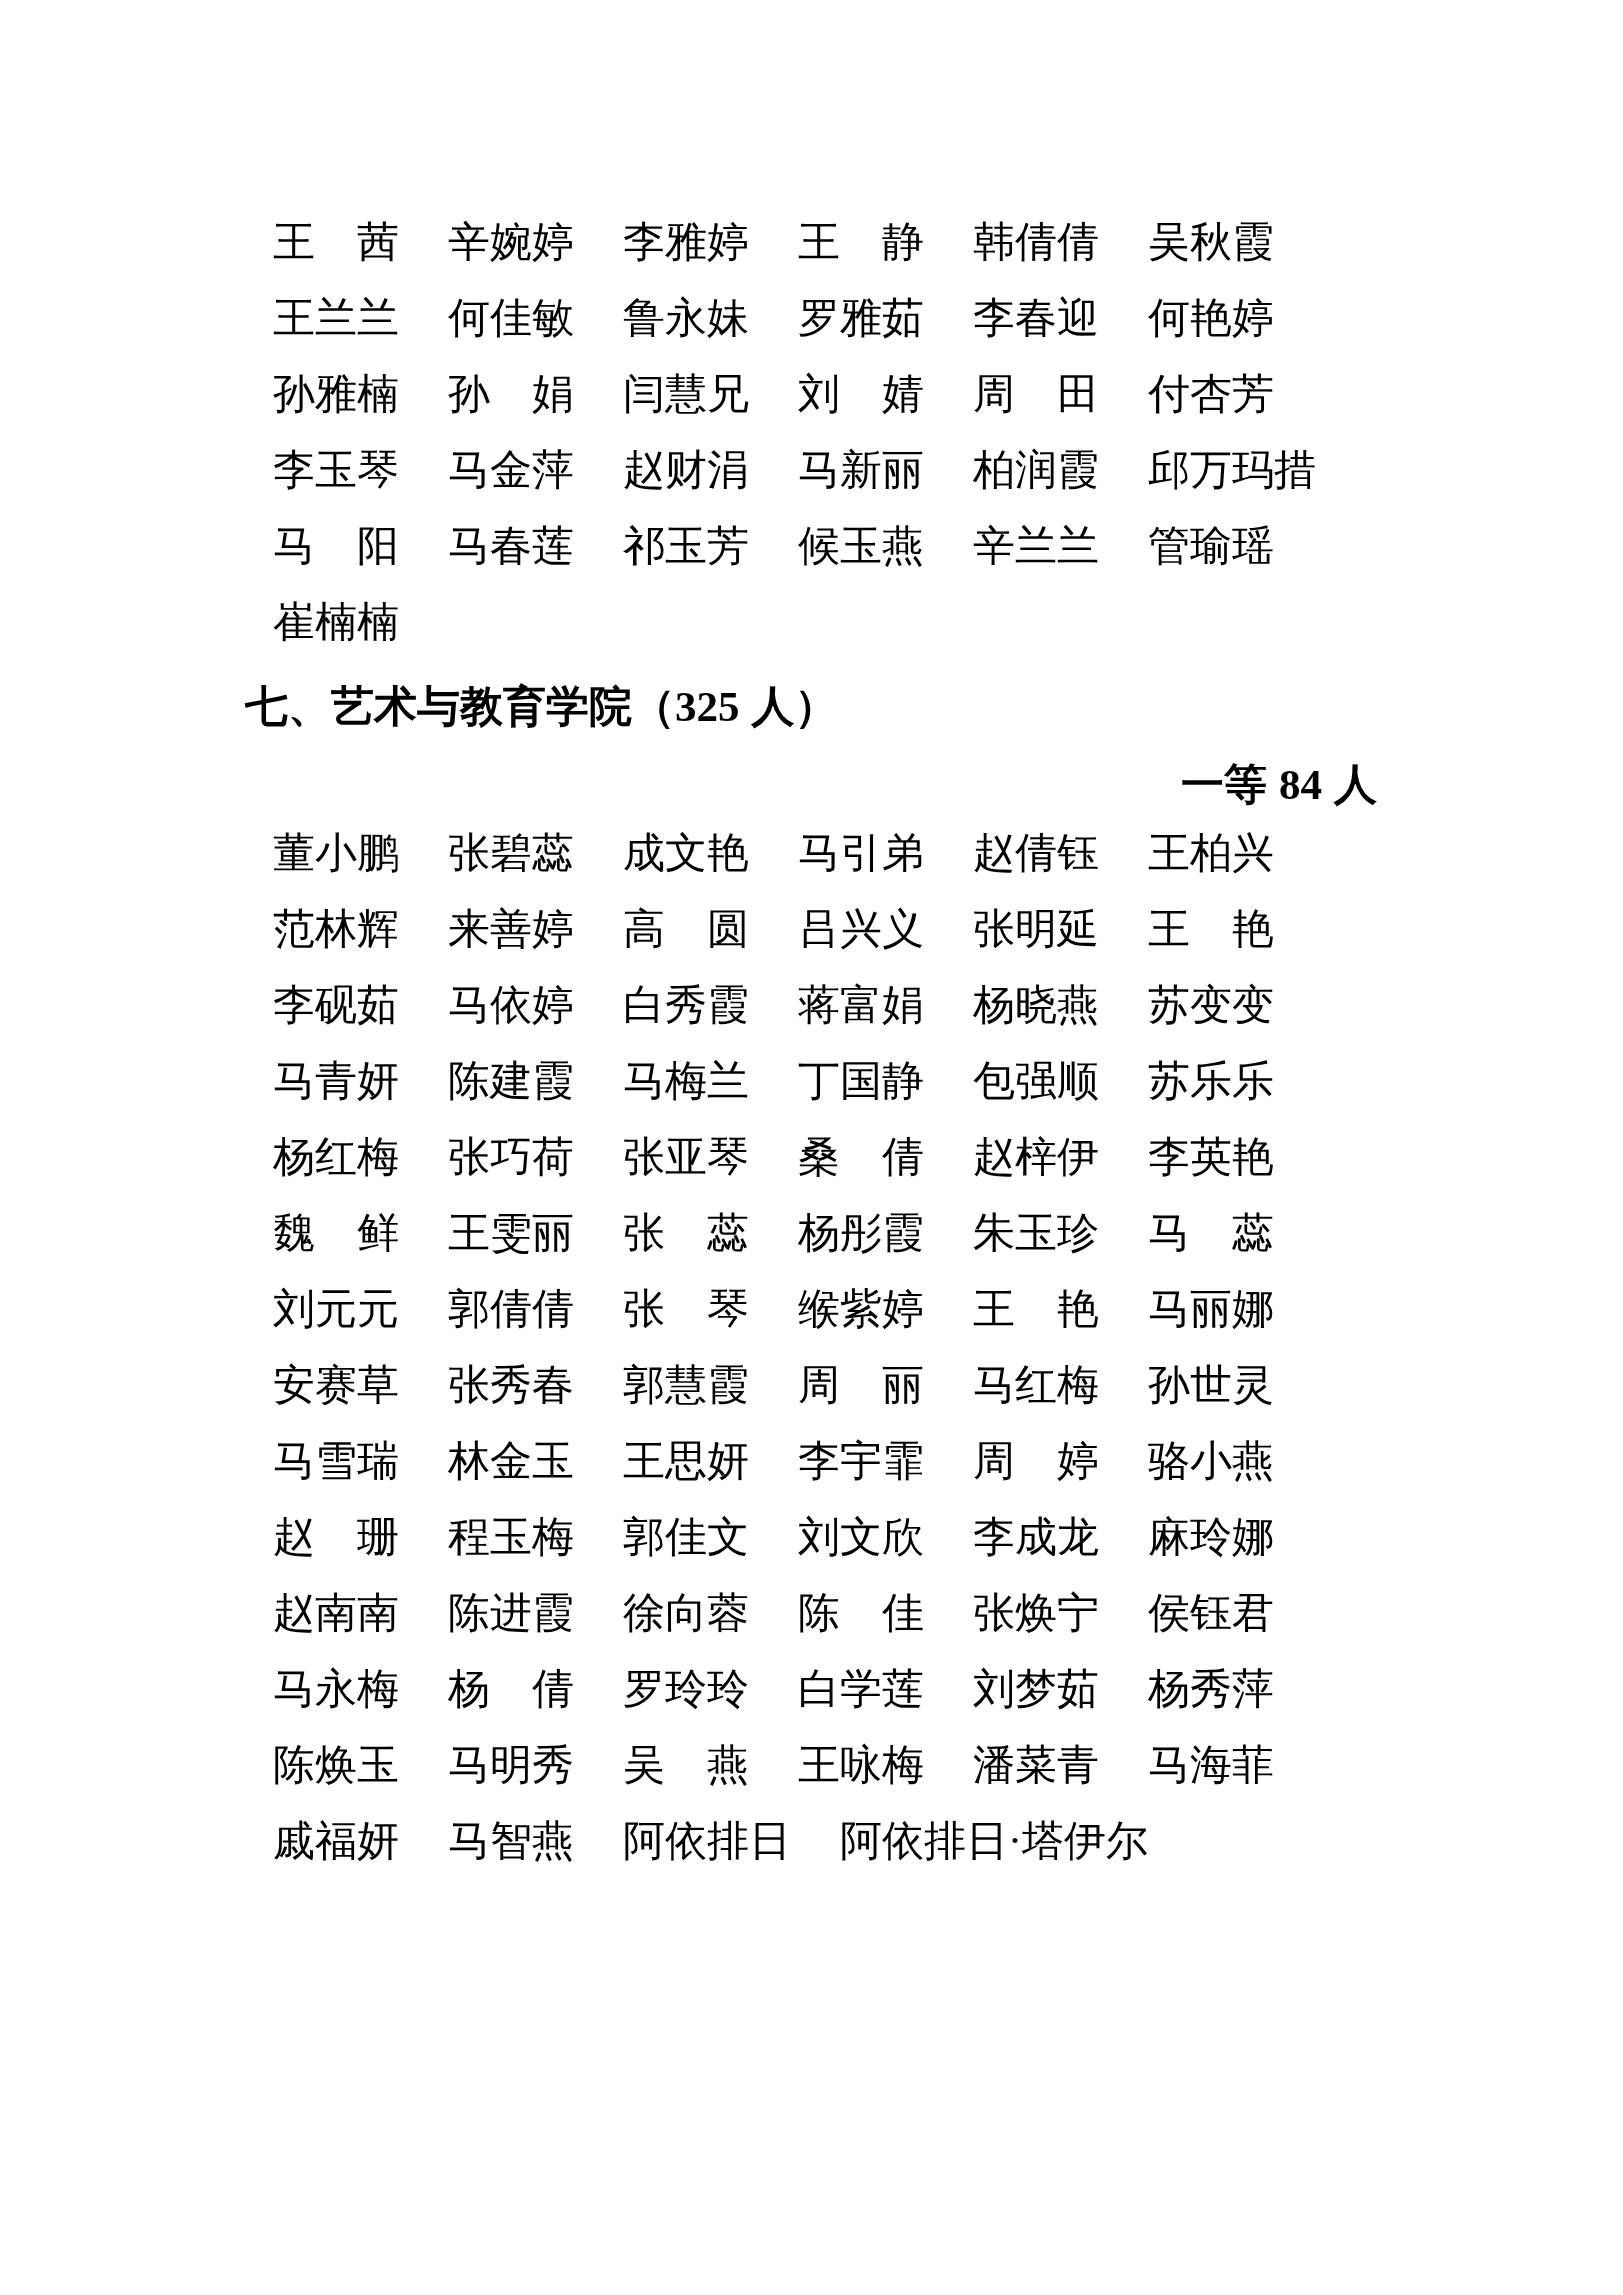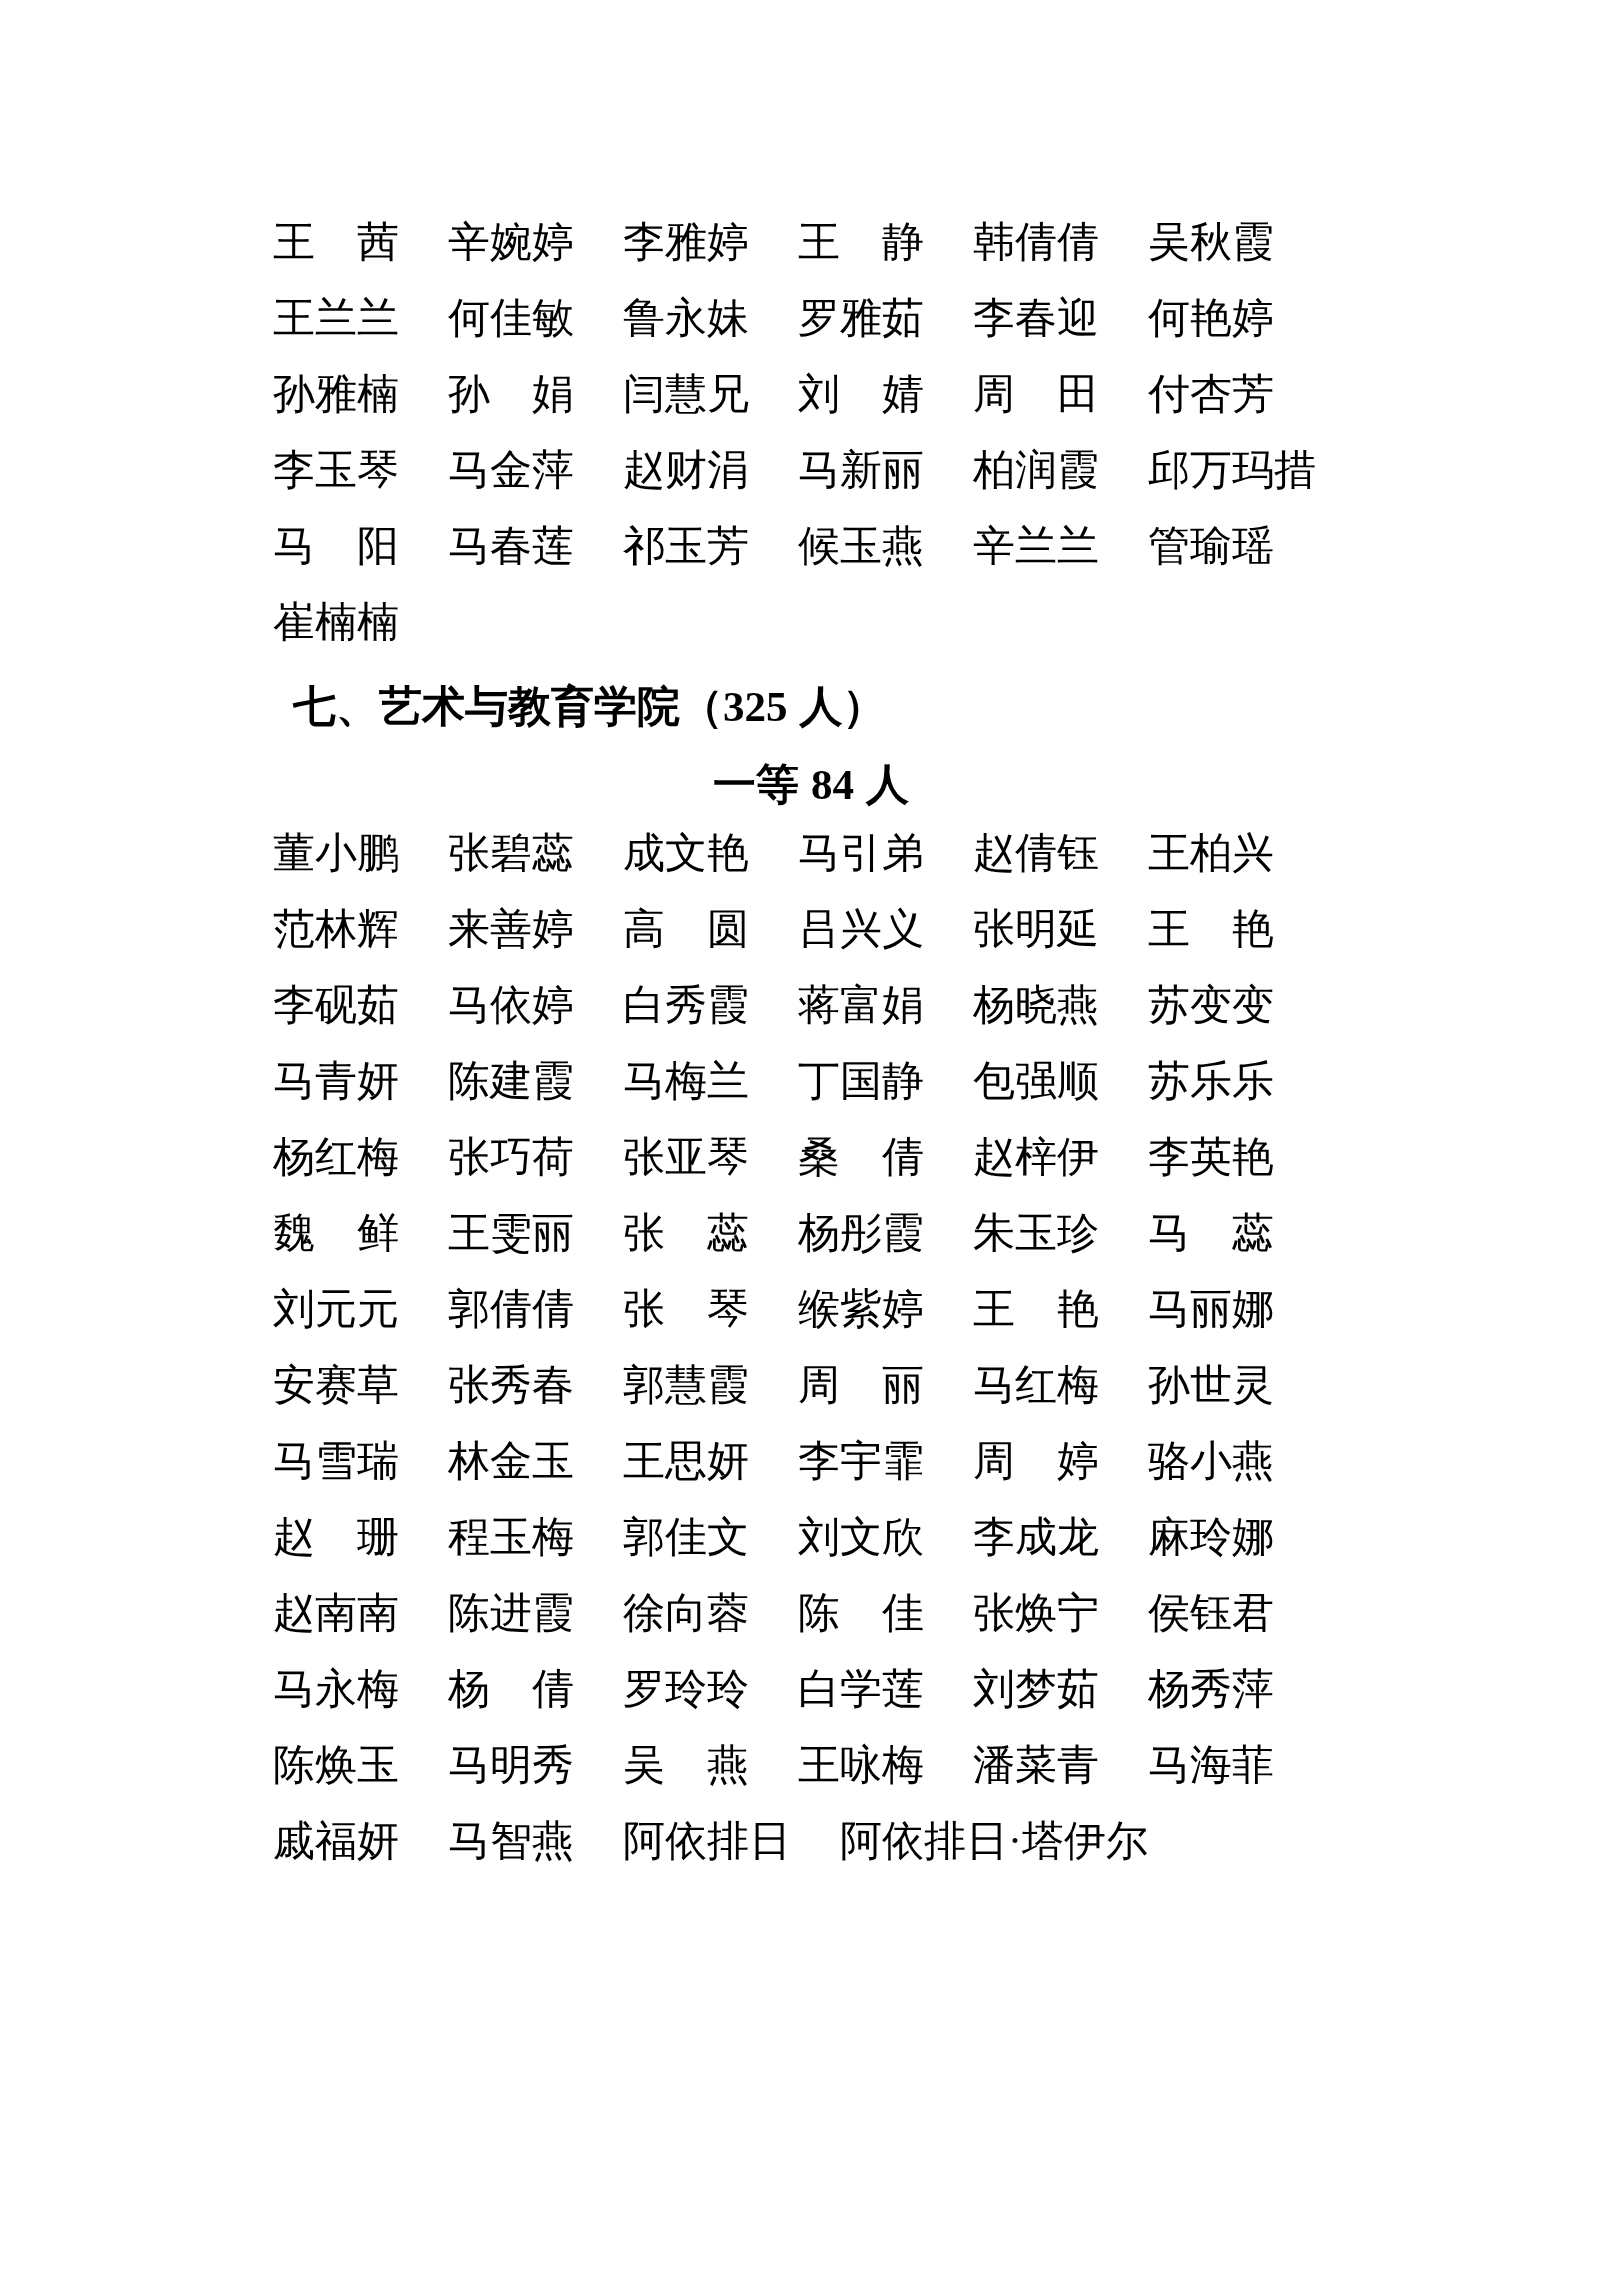--- a/index.html
+++ b/index.html
@@ -42,27 +42,26 @@
   }
   
   .section-title {
     height: 66px;
     line-height: 66px;
     margin-top: 12.8px;
     font-family: "Liberation Sans", "DejaVu Sans", sans-serif;
     font-weight: 700;
     font-size: 43px;
     white-space: pre;
-    margin-left: 48px;
   }
   .grade-title {
     height: 61px;
     line-height: 61px;
     margin-top: 15.3px;
-    text-align: center;
+    text-align: right;
     font-family: "Liberation Sans", "DejaVu Sans", sans-serif;
     font-weight: 700;
     font-size: 43px;
     white-space: pre;
   }
   .num {
     font-family: "Liberation Serif", "DejaVu Serif", serif;
     font-weight: 700;
   }
 </style>

